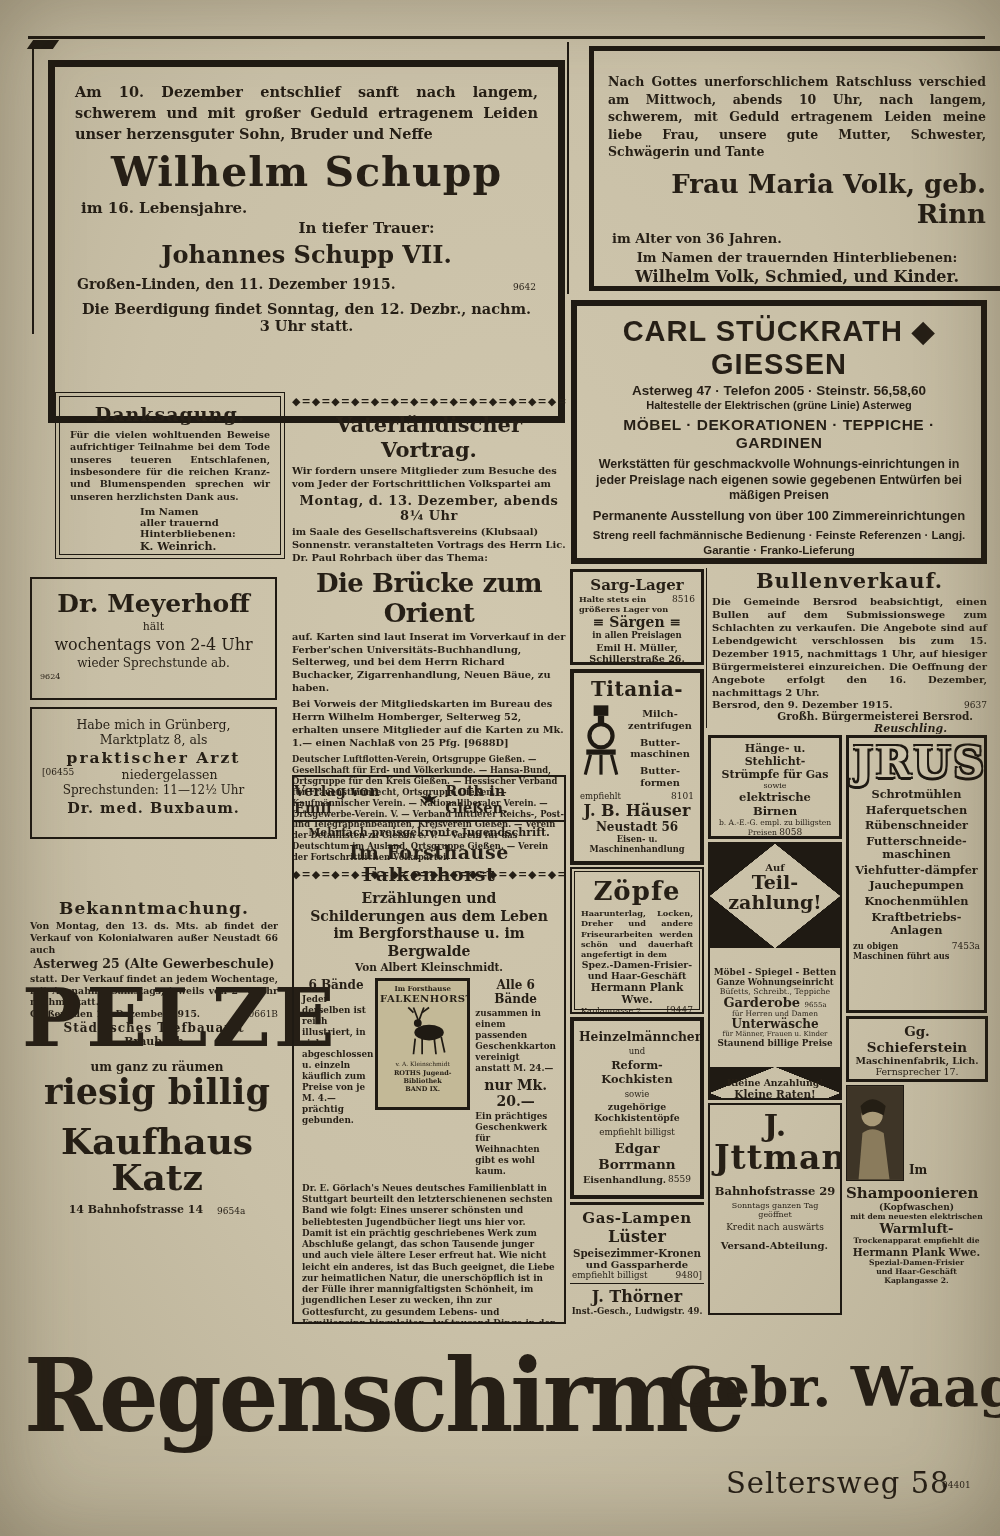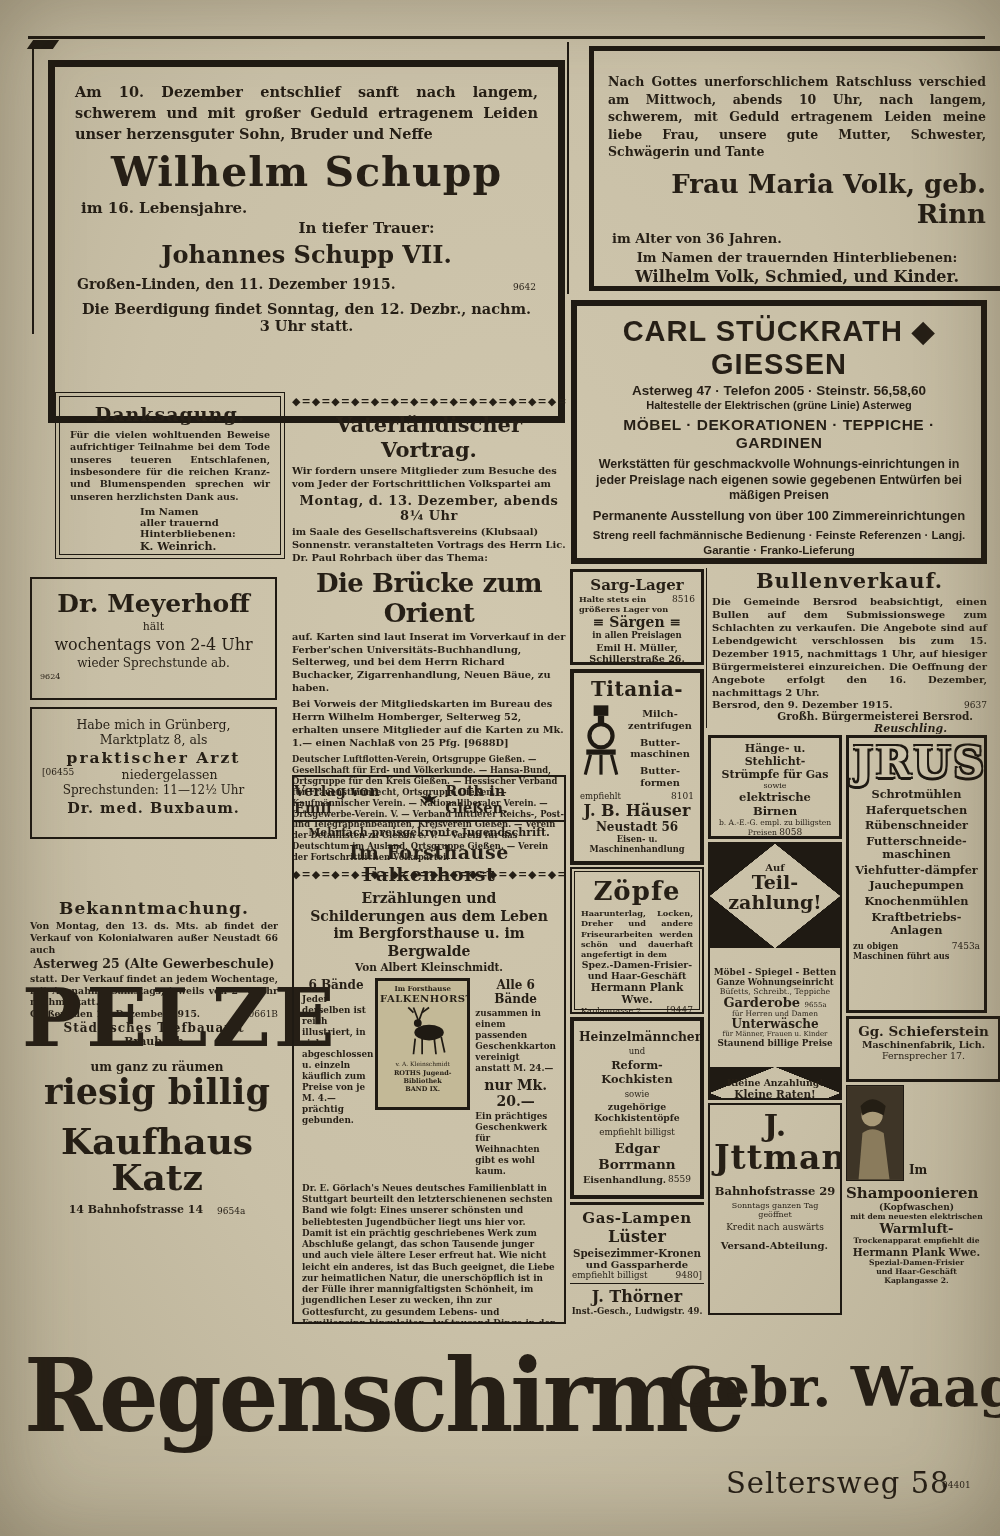--- a/index.html
+++ b/index.html
@@ -168,21 +168,21 @@
   .hg-name { font-size:9px; font-weight:bold; margin-top:1px; }
 
   
   #ad-jrus { left:846px; top:735px; width:141px; height:278px; border:3px solid #1f1a13; padding:2px 4px; overflow:hidden; text-align:center; }
   .jr-brand { font-size:42px; font-weight:bold; letter-spacing:3px; line-height:1.1;
     color:#cdc4ab; text-shadow:-2px -2px 0 #1f1a13, 2px -2px 0 #1f1a13, -2px 2px 0 #1f1a13, 2px 2px 0 #1f1a13, 0 3px 0 #1f1a13; }
   .jr-item { font-size:11.3px; font-weight:bold; line-height:1.2; margin-top:2px; }
   .jr-note { font-size:8.3px; font-weight:bold; display:flex; justify-content:space-between; margin-top:3px; text-align:left; }
 
   
-  #ad-schieferstein { left:846px; top:1016px; width:155px; height:66px; border:3px solid #1f1a13; padding:4px 4px; overflow:hidden; text-align:center; }
+  #ad-schieferstein { left:846px; top:1016px; width:142px; height:66px; border:3px solid #1f1a13; padding:4px 4px; overflow:hidden; text-align:center; }
   .sf-name { font-size:13.5px; font-weight:bold; }
   .sf-sub { font-size:9.5px; font-weight:bold; }
   .sf-phone { font-size:9.5px; }
 
   
   #ad-zoepfe { left:570px; top:867px; width:134px; height:147px; border:2px solid #1f1a13; outline:1px solid #1f1a13; outline-offset:-5px; padding:7px 9px; overflow:hidden; }
   .zp-title { font-size:26px; font-weight:bold; text-align:center; letter-spacing:1px; }
   .zp-body { font-size:8.2px; line-height:1.25; font-weight:bold; margin-top:2px; }
   .zp-shop { font-size:9.3px; font-weight:bold; text-align:center; }
   .zp-name { font-size:10.5px; font-weight:bold; text-align:center; }

